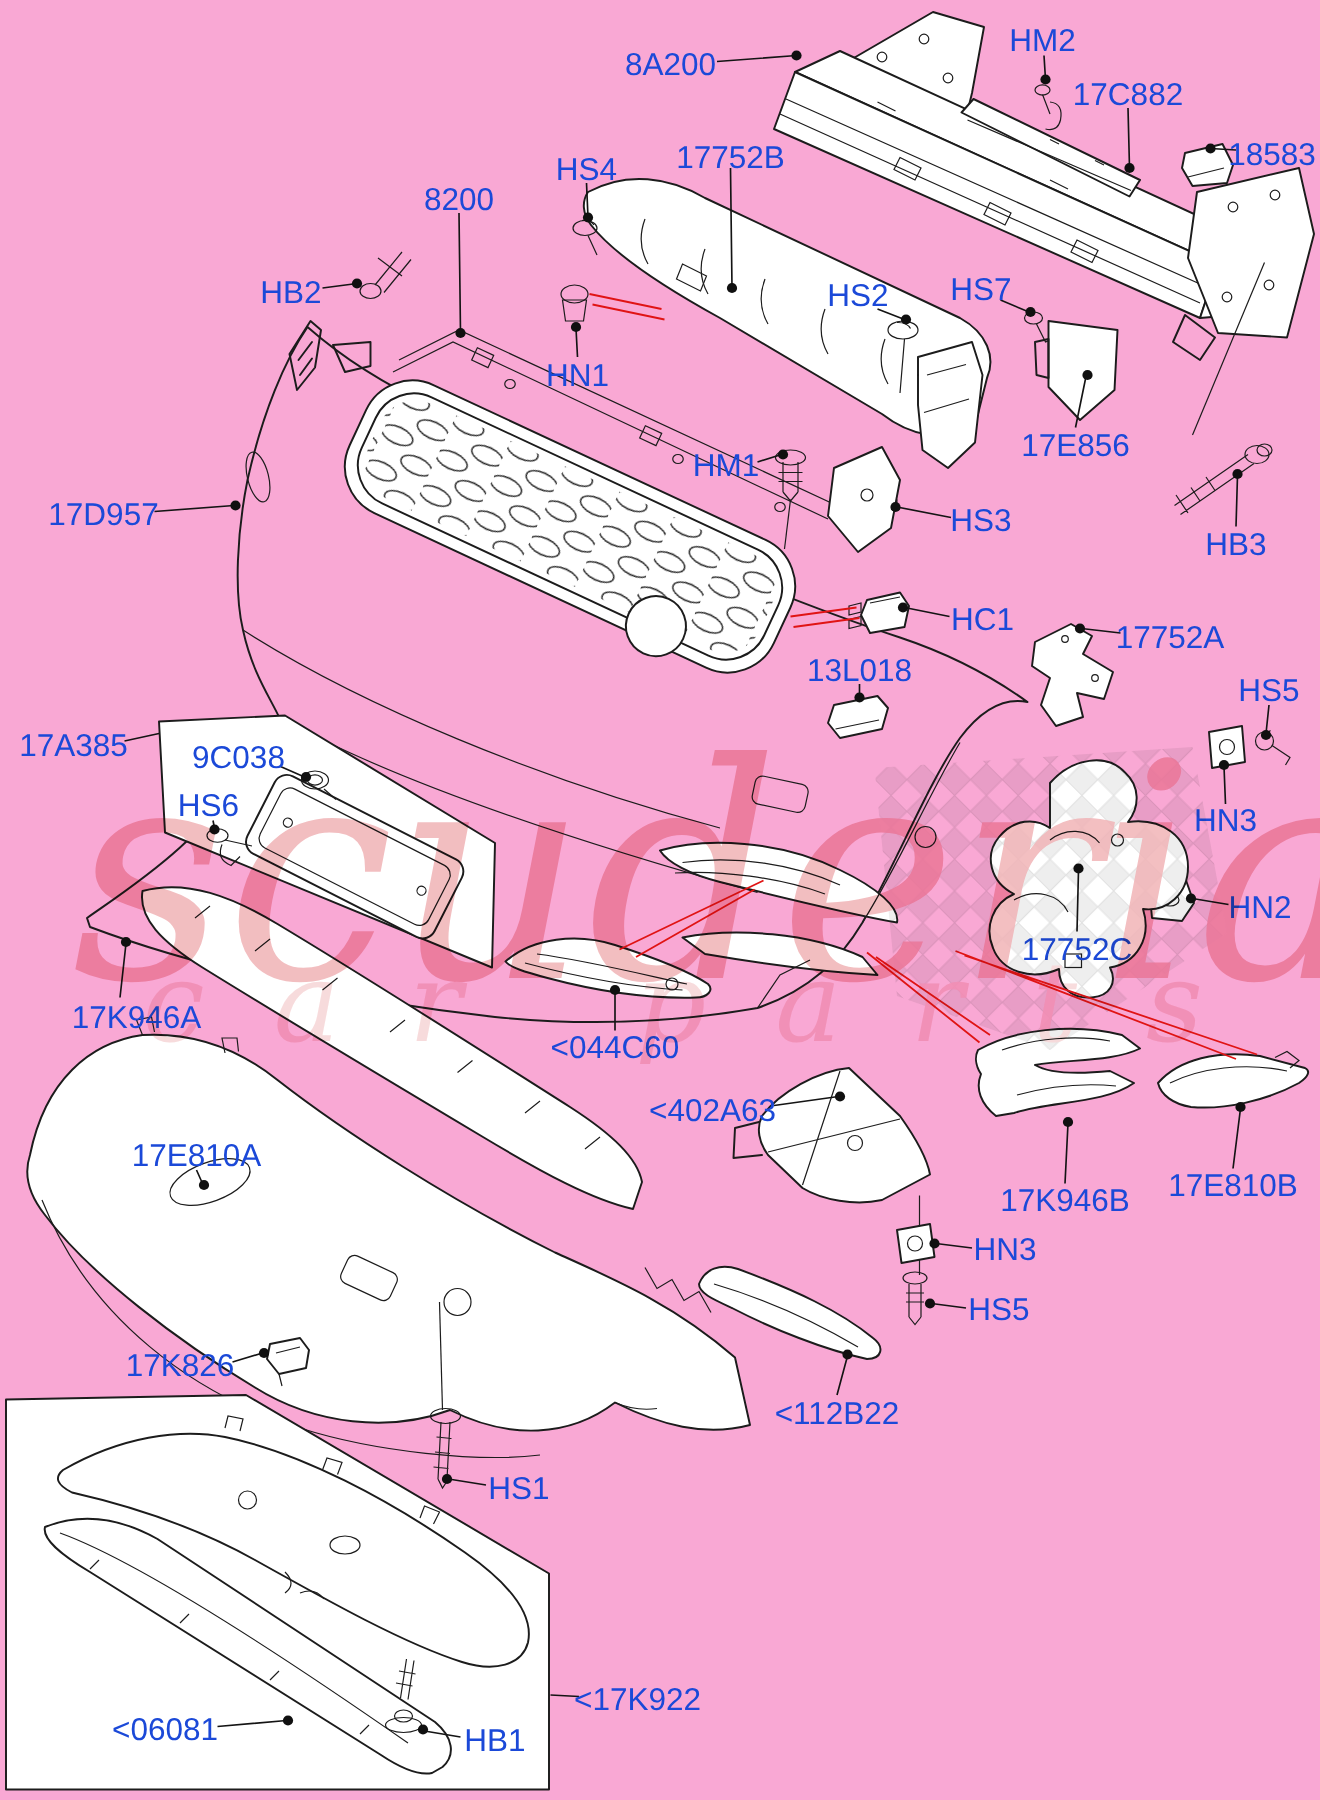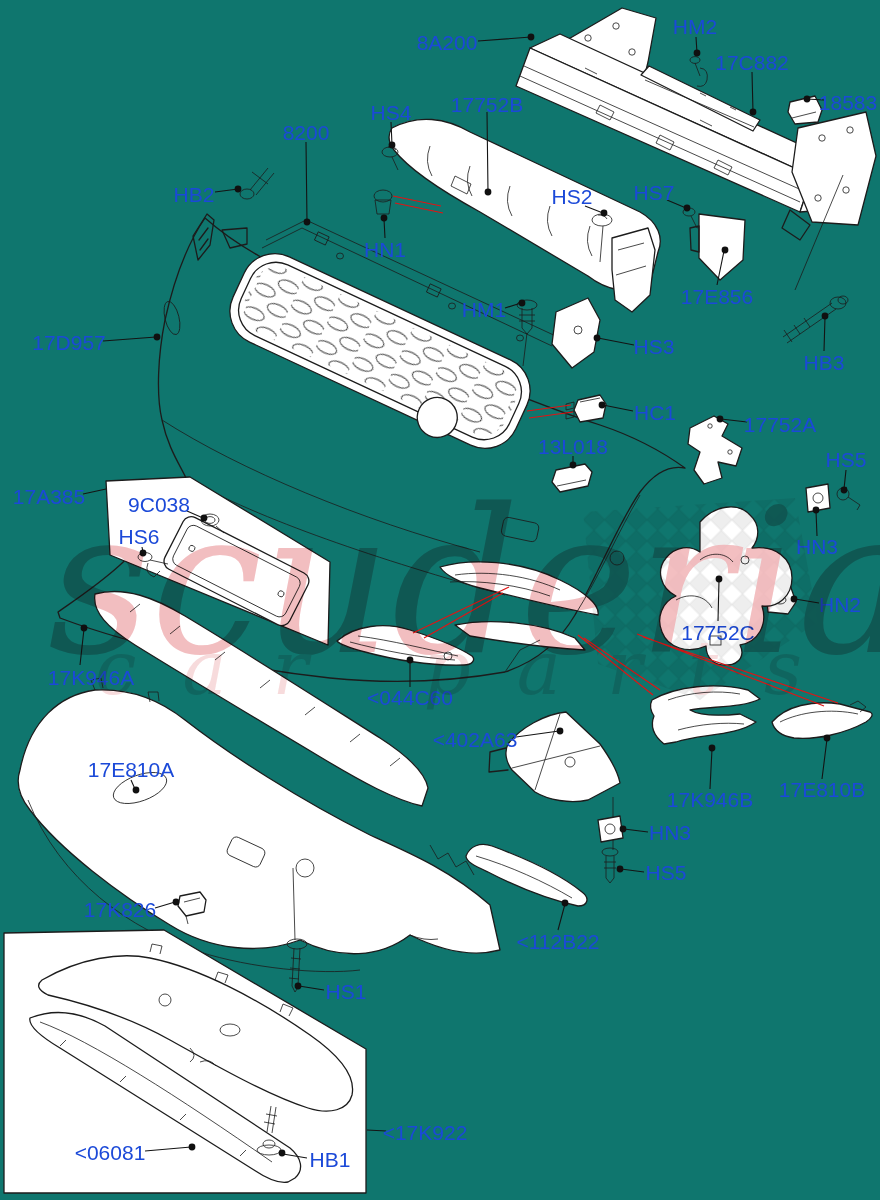--- a/index.html
+++ b/index.html
@@ -1,16 +1,16 @@
 <!DOCTYPE html>
 <html><head>
 <meta charset="utf-8">
 <style>
   html,body{margin:0;padding:0;background:#ffffff;}
-  .stage{position:relative;width:880px;height:1200px;background:#0f766e;overflow:hidden;
+  .stage{position:relative;width:880px;height:1200px;background:#f9a8d4;overflow:hidden;
          font-family:"Liberation Sans", sans-serif;}
   svg{position:absolute;left:0;top:0;}
   .part{stroke:#1c1c1c;stroke-width:1.3;fill:none;stroke-linejoin:round;stroke-linecap:round;}
   .partw{stroke:#1c1c1c;stroke-width:1.3;fill:#ffffff;stroke-linejoin:round;}
   .fine{stroke:#1c1c1c;stroke-width:0.8;fill:none;}
   .leader{stroke:#141414;stroke-width:1.1;fill:none;}
   .dot{fill:#101010;stroke:none;}
   .red{stroke:#e01414;stroke-width:1.2;fill:none;}
   .lbl{fill:#1b49d8;font-size:21px;font-family:"Liberation Sans",sans-serif;text-anchor:middle;}
   .wm{mix-blend-mode:multiply;}

